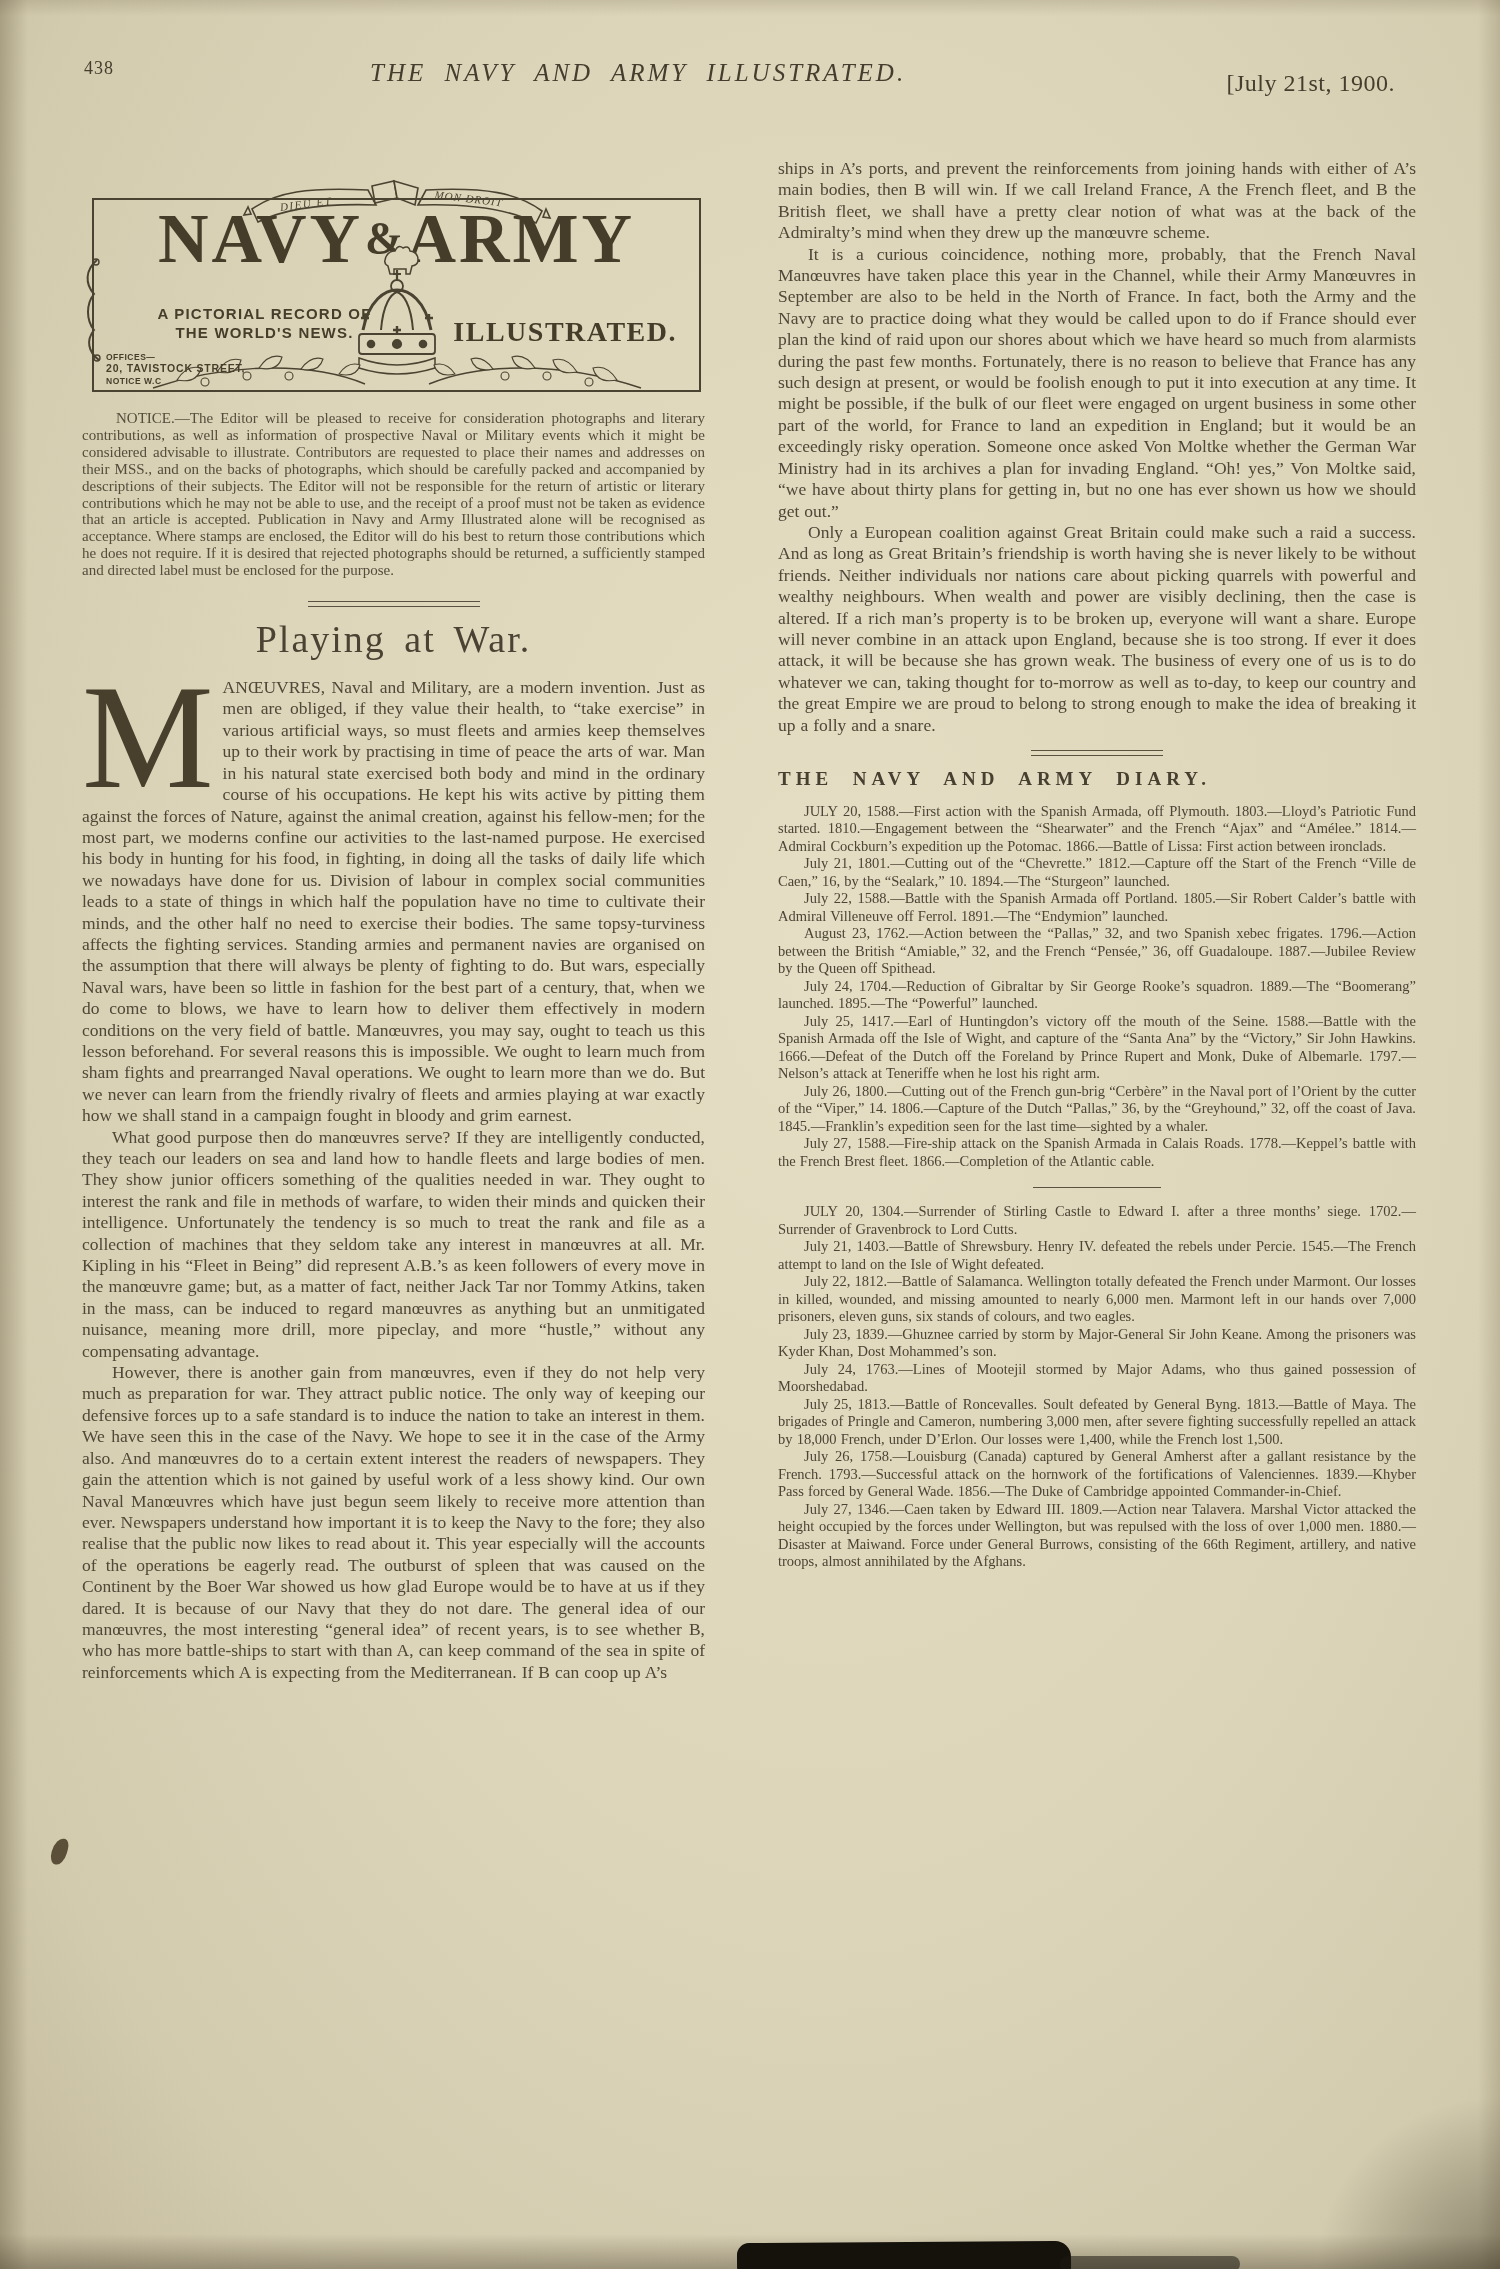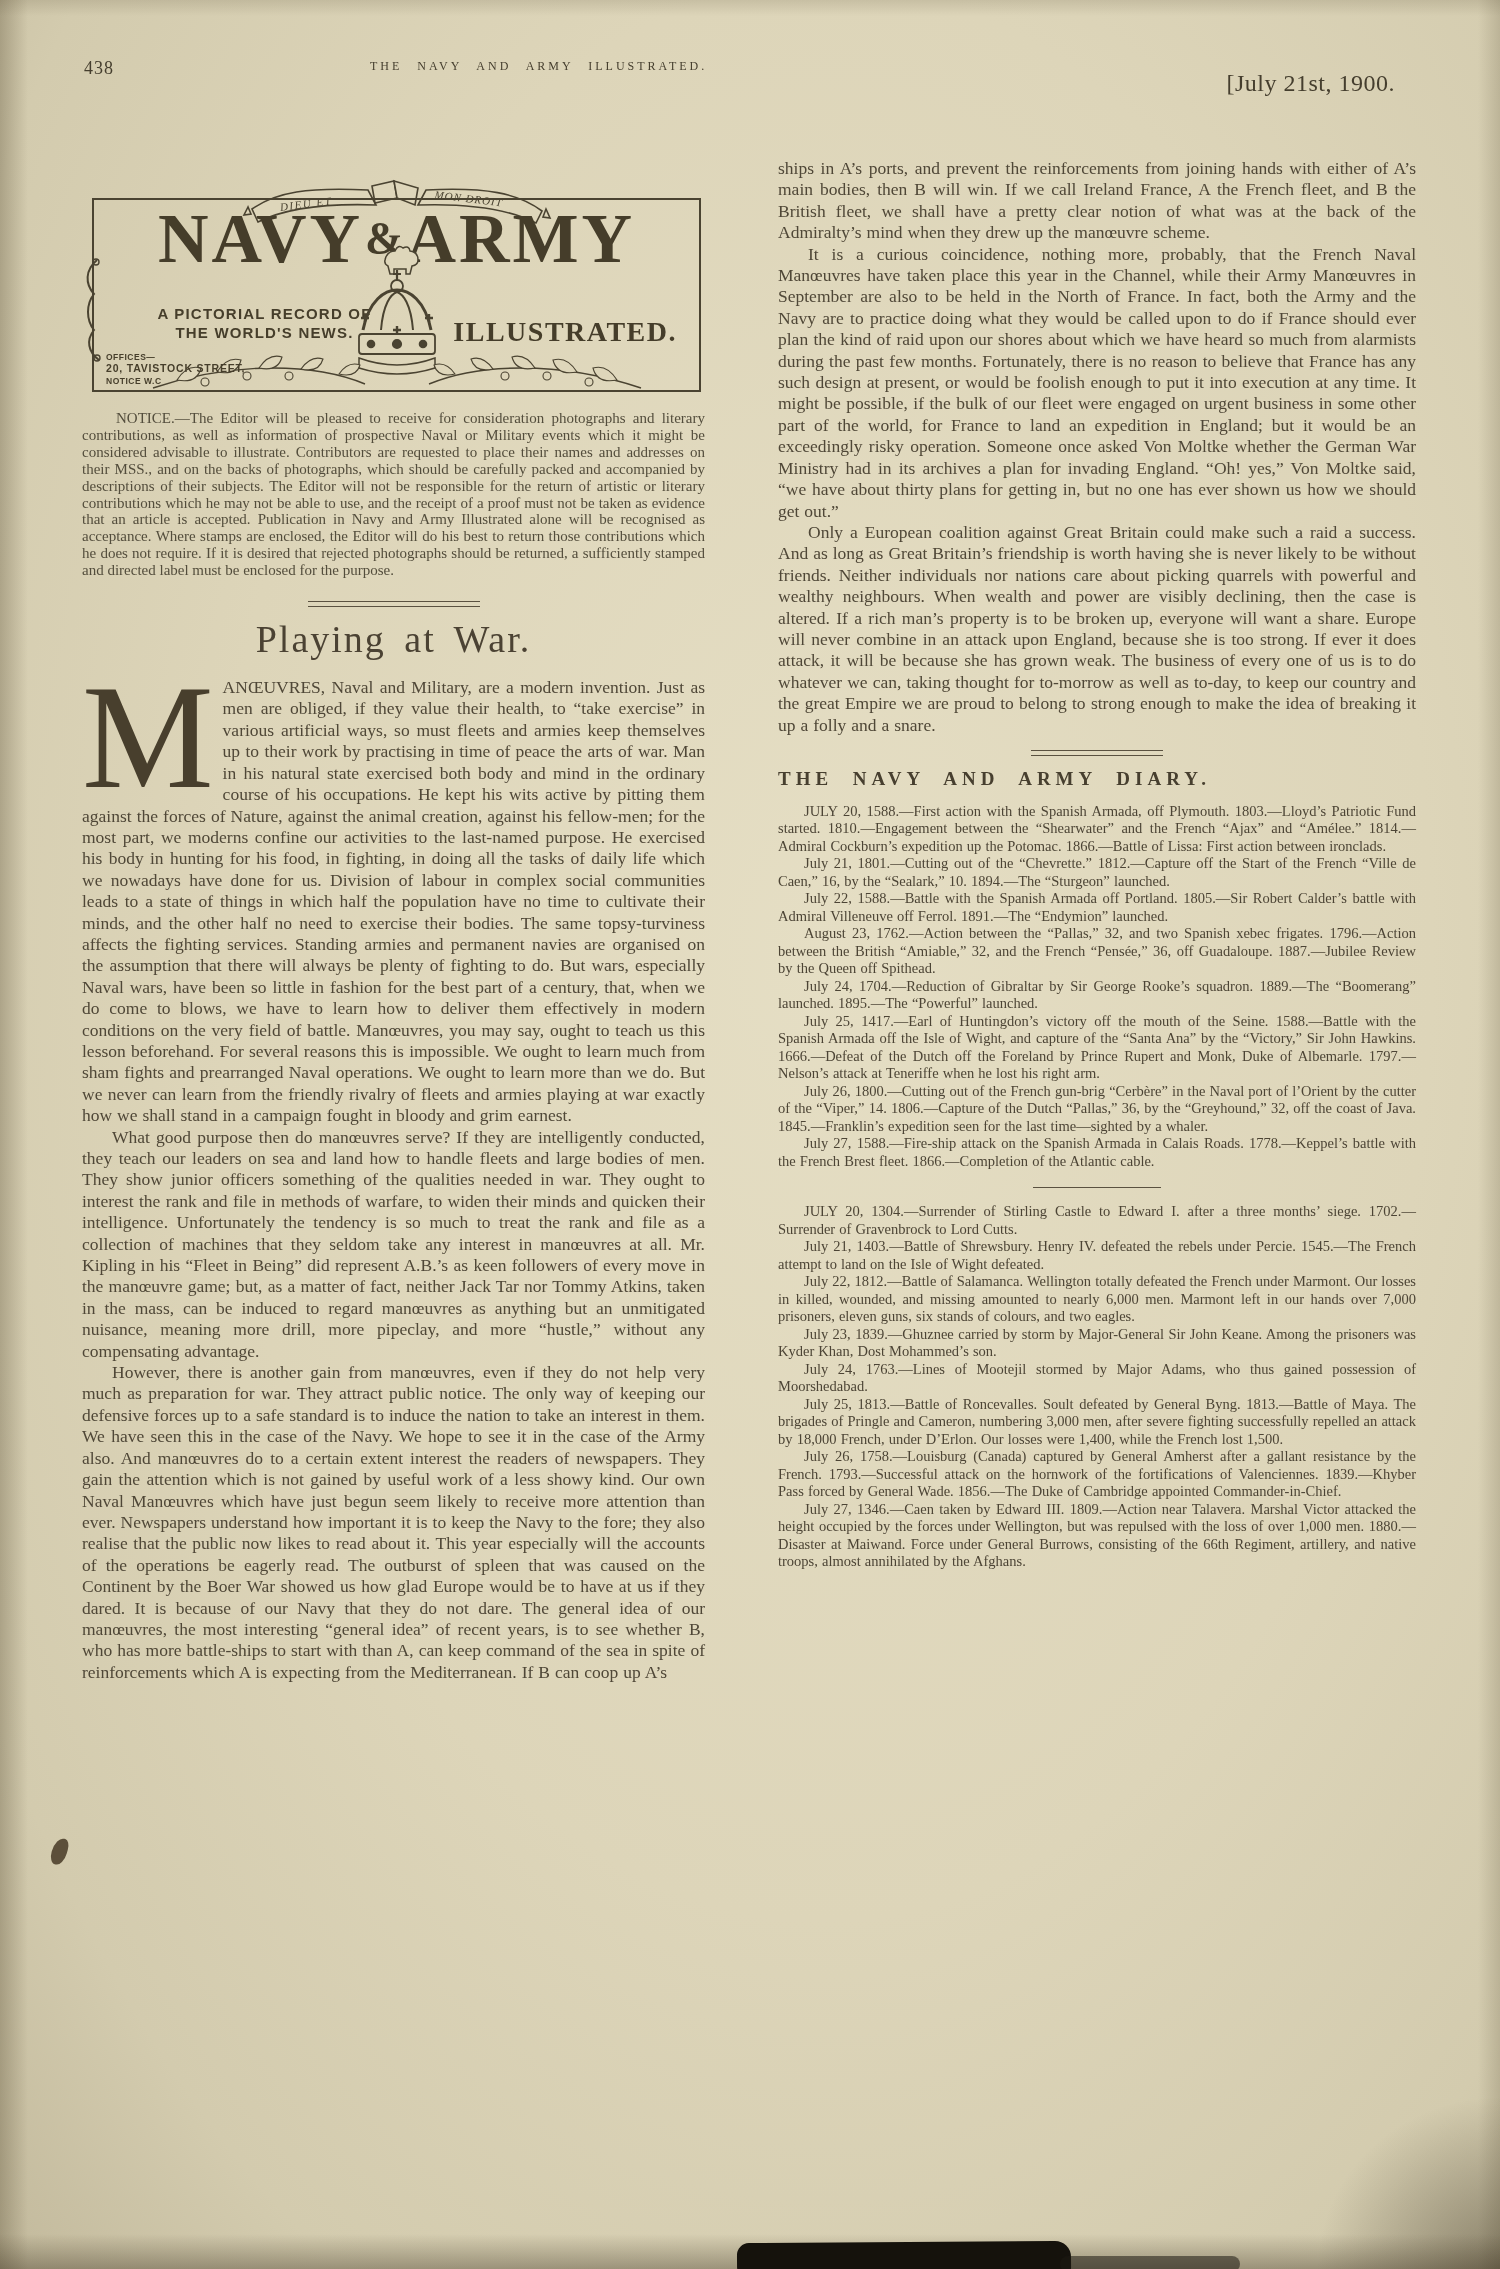--- a/index.html
+++ b/index.html
@@ -23,21 +23,21 @@
   .blob-bottom{position:absolute;left:737px;top:2242px;width:334px;height:32px;
     background:#15120c;border-radius:12px 16px 5px 8px;transform:rotate(-.4deg);}
   .blob-bottom2{position:absolute;left:1060px;top:2256px;width:180px;height:16px;
     background:rgba(30,26,18,.55);border-radius:8px;}
   .ink-blot{position:absolute;left:52px;top:1838px;width:15px;height:27px;
     background:#473a26;border-radius:62% 38% 55% 45%;transform:rotate(16deg);opacity:.85;}
 
   
   .page-header{position:absolute;left:82px;top:58px;right:105px;height:30px;color:#453e2e;}
   .page-number{position:absolute;left:2px;top:0;font-size:18px;letter-spacing:1px;}
-  .page-title{position:absolute;left:288px;top:1px;font-size:12px;
+  .page-title{position:absolute;left:288px;top:1px;font-size:25px;font-style:italic;
     letter-spacing:3px;word-spacing:9px;white-space:nowrap;}
   .page-date{position:absolute;right:0;top:12px;font-size:24px;letter-spacing:.5px;}
 
   
   .col{position:absolute;color:#4e4637;}
   .col-left{left:82px;top:180px;width:623px;}
   .col-right{left:778px;top:158px;width:638px;font-family:Liberation Serif, serif;}
 
   
   .masthead{position:relative;height:212px;margin:0 4px 18px 10px;color:#463e2b;}

